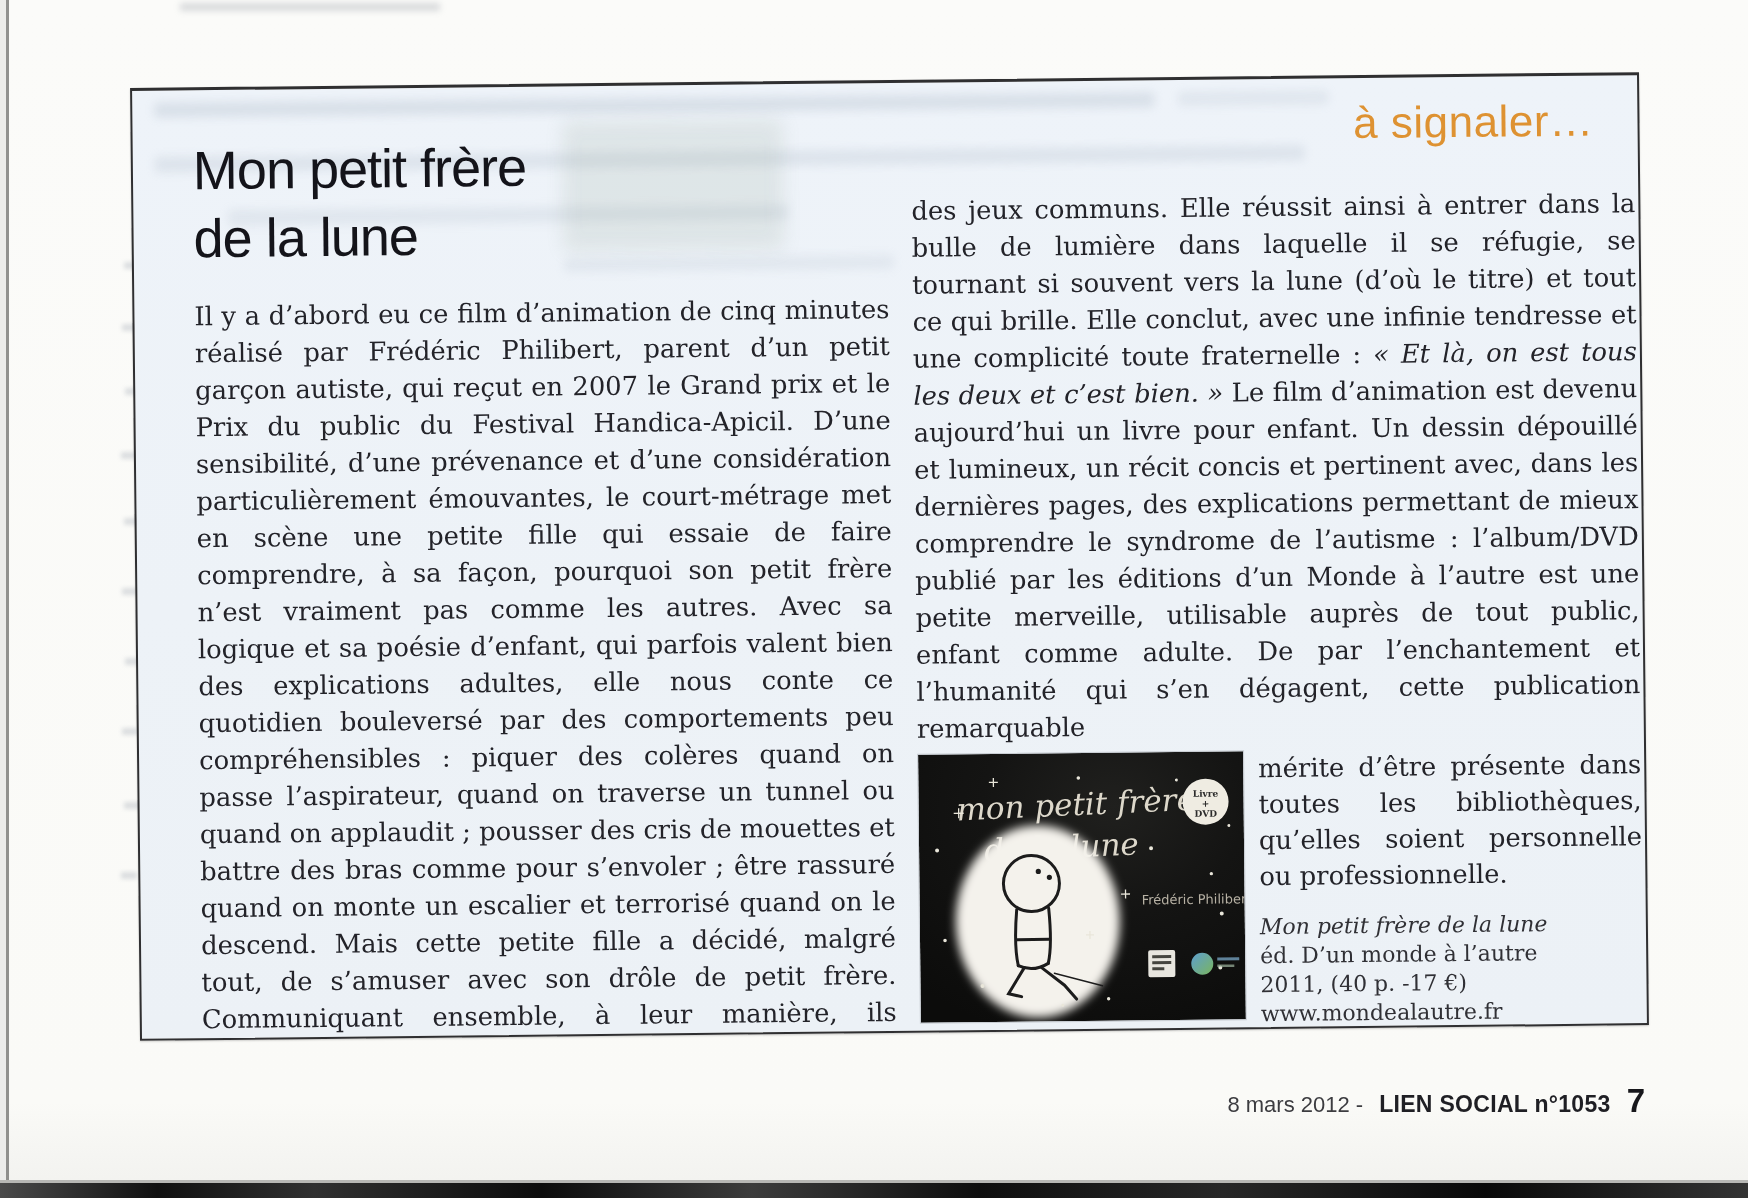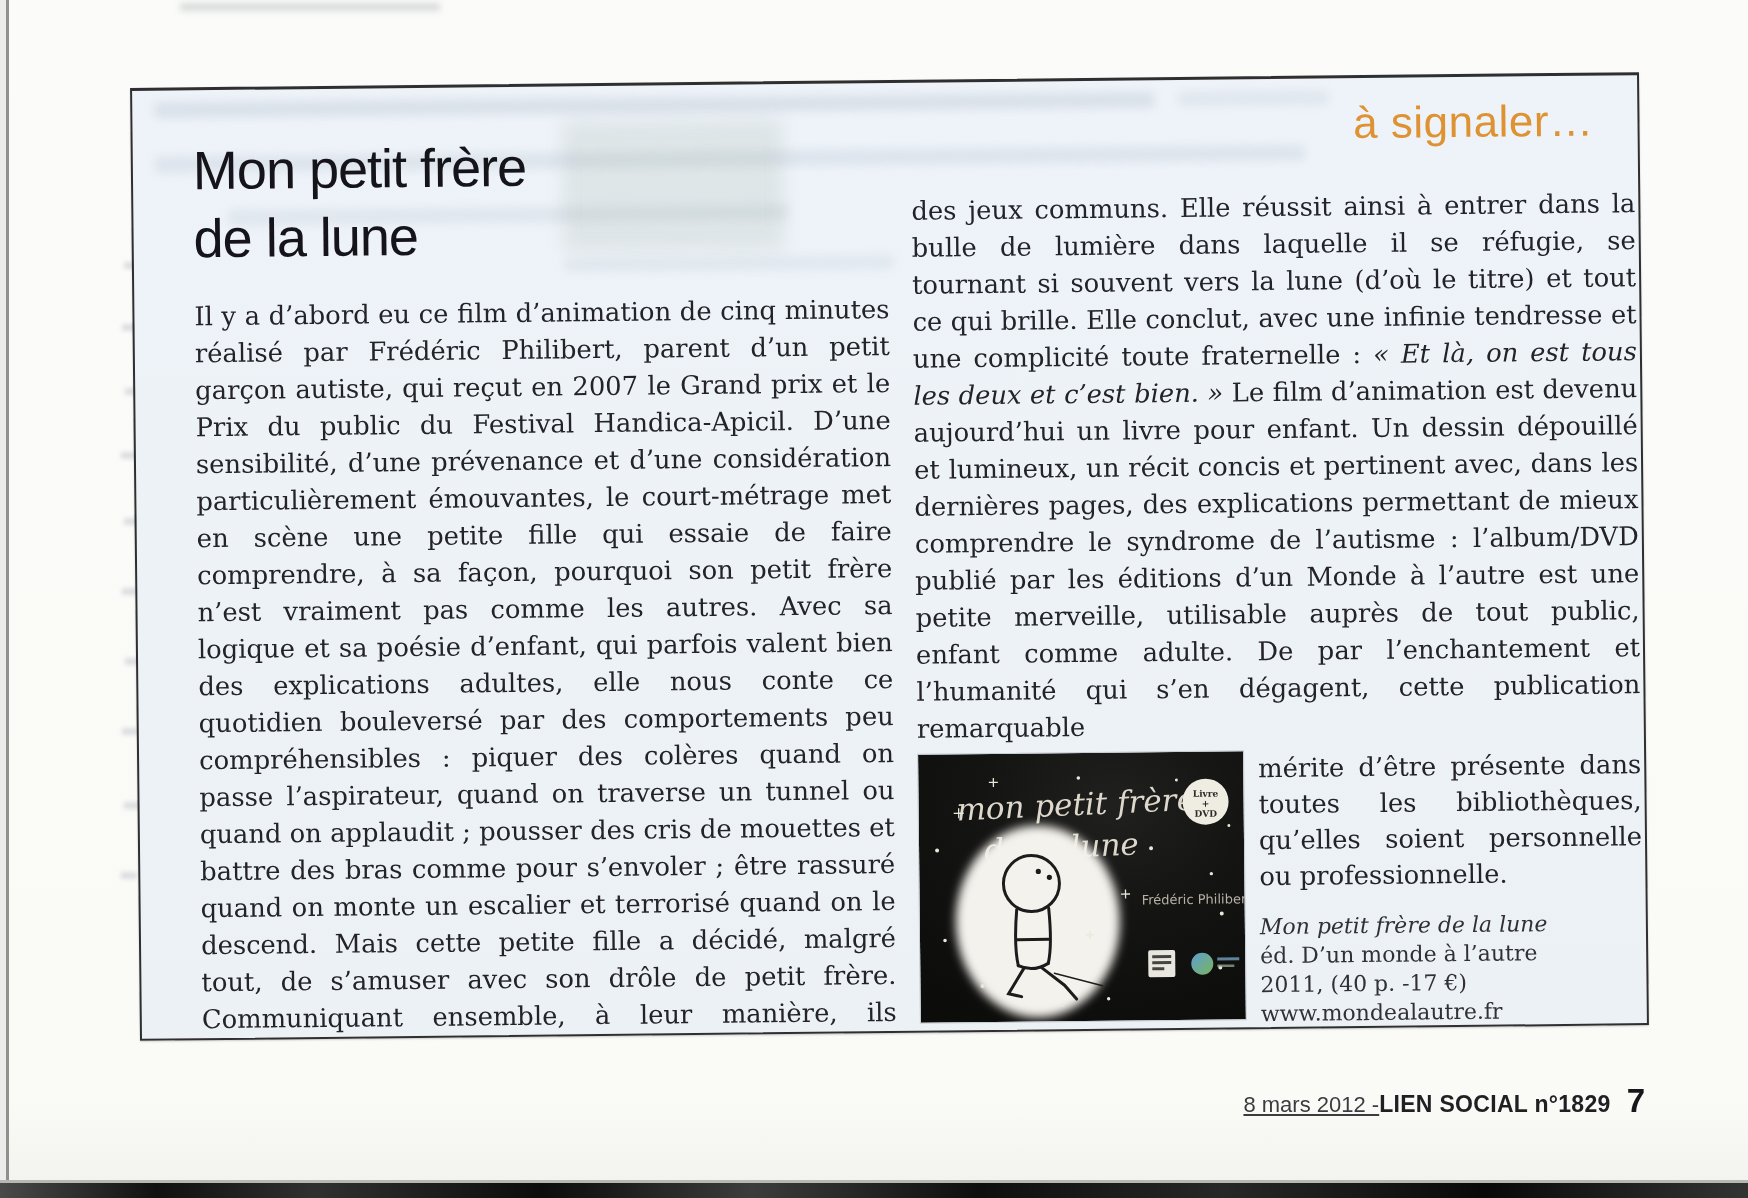--- a/index.html
+++ b/index.html
@@ -53,21 +53,21 @@
   .cover-side{margin-left:14px;width:383px;}
   .wrap-text{font-family:"DejaVu Serif", serif;font-size:25.8px;line-height:36px;text-align:justify;color:#232329;}
   .caption{margin-top:18px;font-size:22px;line-height:29px;color:#303035;}
   .cap-title{font-style:italic;}
 
   
   .footer{
     position:absolute;right:103px;top:1082px;
     display:flex;align-items:baseline;color:#333337;
   }
-  .f-date{font-size:22px;margin-right:0;color:#3c3c40;text-decoration:underline;}
+  .f-date{font-size:22px;margin-right:16px;color:#3c3c40;}
   .f-journal{font-size:23px;font-weight:bold;color:#1f1f24;letter-spacing:.3px;}
   .f-page{font-size:33px;font-weight:bold;color:#17171b;margin-left:16px;}
 
   .bottom-band{
     position:absolute;left:0;bottom:0;width:1748px;height:15px;
     background:linear-gradient(90deg,#4a4a4a 0%,#101010 9%,#303030 18%,#0c0c0c 31%,#3c3c3c 43%,#0e0e0e 56%,#272727 70%,#090909 85%,#333 100%);
     border-top:3px solid #b7b7b4;
   }
 </style>
 </head>
@@ -200,18 +200,18 @@
             <div>2011, (40 p. -17 €)</div>
             <div>www.mondealautre.fr</div>
           </div>
         </div>
       </div>
     </div>
   </div>
 
   <div class="footer">
     <span class="f-date">8 mars 2012 -</span>
-    <span class="f-journal">LIEN SOCIAL n°1829</span>
+    <span class="f-journal">LIEN SOCIAL n°1053</span>
     <span class="f-page">7</span>
   </div>
 
   <div class="bottom-band"></div>
 </div>
 
 </body></html>

